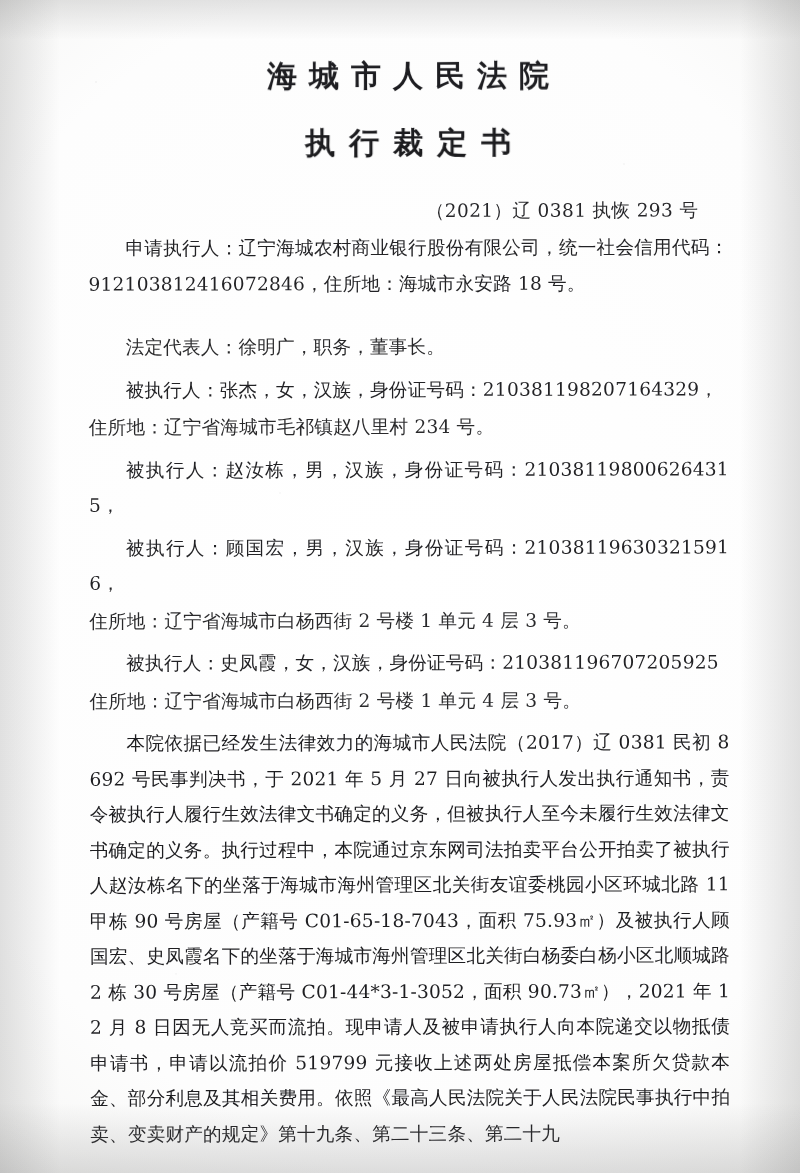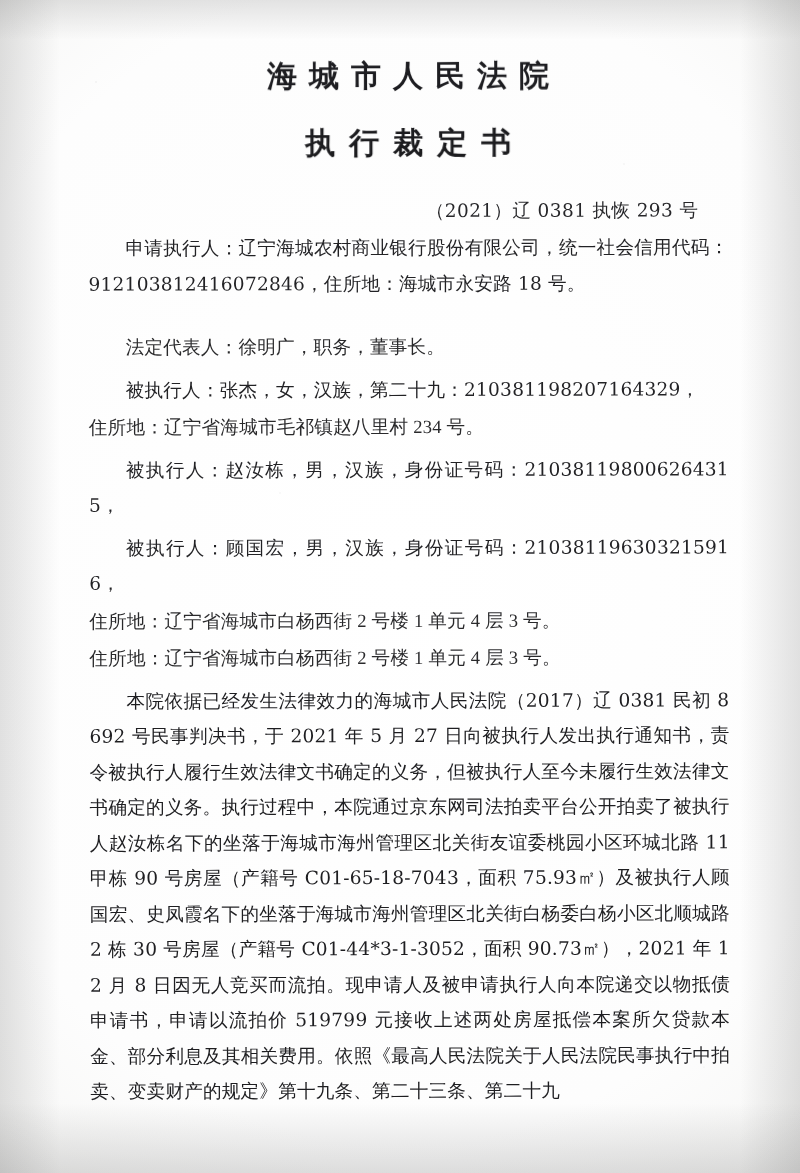--- a/index.html
+++ b/index.html
@@ -93,21 +93,20 @@
     margin: 7px 0 0 0;
     text-align: justify;
     letter-spacing: 0.2px;
     word-break: break-all;
   }
   .para.indent {
     text-indent: 37px;
   }
   .para.tight {
     margin-top: 2px;
-    font-family: Liberation Serif, serif;
   }
 
   
   .ink-fade-a { opacity: 0.95; }
   .ink-fade-b { opacity: 0.92; margin-top: 28px; }
   .ink-fade-c { opacity: 0.97; }
 
   
   .doc-body { transform: rotate(-0.12deg); transform-origin: 50% 0; }
 
@@ -146,31 +145,32 @@
       <div class="court-name ink-fade-c">海城市人民法院</div>
 
       <div class="doc-title ink-fade-c">执行裁定书</div>
 
       <div class="case-no ink-fade-a">（2021）辽 0381 执恢 293 号</div>
 
       <p class="para indent ink-fade-a">申请执行人：辽宁海城农村商业银行股份有限公司，统一社会信用代码：912103812416072846，住所地：海城市永安路 18 号。</p>
 
       <p class="para indent ink-fade-b">法定代表人：徐明广，职务，董事长。</p>
 
-      <p class="para indent ink-fade-a">被执行人：张杰，女，汉族，第二十九：210381198207164329，</p>
+      <p class="para indent ink-fade-a">被执行人：张杰，女，汉族，身份证号码：210381198207164329，</p>
 
       <p class="para tight ink-fade-b">住所地：辽宁省海城市毛祁镇赵八里村 234 号。</p>
 
       <p class="para indent ink-fade-a">被执行人：赵汝栋，男，汉族，身份证号码：210381198006264315，</p>
 
 
       <p class="para indent ink-fade-a">被执行人：顾国宏，男，汉族，身份证号码：210381196303215916，</p>
 
       <p class="para tight ink-fade-b">住所地：辽宁省海城市白杨西街 2 号楼 1 单元 4 层 3 号。</p>
 
+      <p class="para indent ink-fade-a">被执行人：史凤霞，女，汉族，身份证号码：210381196707205925</p>
 
       <p class="para tight ink-fade-b">住所地：辽宁省海城市白杨西街 2 号楼 1 单元 4 层 3 号。</p>
 
       <p class="para indent ink-fade-c">本院依据已经发生法律效力的海城市人民法院（2017）辽 0381 民初 8692 号民事判决书，于 2021 年 5 月 27 日向被执行人发出执行通知书，责令被执行人履行生效法律文书确定的义务，但被执行人至今未履行生效法律文书确定的义务。执行过程中，本院通过京东网司法拍卖平台公开拍卖了被执行人赵汝栋名下的坐落于海城市海州管理区北关街友谊委桃园小区环城北路 11 甲栋 90 号房屋（产籍号 C01-65-18-7043，面积 75.93㎡）及被执行人顾国宏、史凤霞名下的坐落于海城市海州管理区北关街白杨委白杨小区北顺城路 2 栋 30 号房屋（产籍号 C01-44*3-1-3052，面积 90.73㎡），2021 年 12 月 8 日因无人竞买而流拍。现申请人及被申请执行人向本院递交以物抵债申请书，申请以流拍价 519799 元接收上述两处房屋抵偿本案所欠贷款本金、部分利息及其相关费用。依照《最高人民法院关于人民法院民事执行中拍卖、变卖财产的规定》第十九条、第二十三条、第二十九</p>
 
     </div>
   </div>
 
   <div class="edge-shadow-left"></div>
   <div class="edge-shadow-right"></div>

